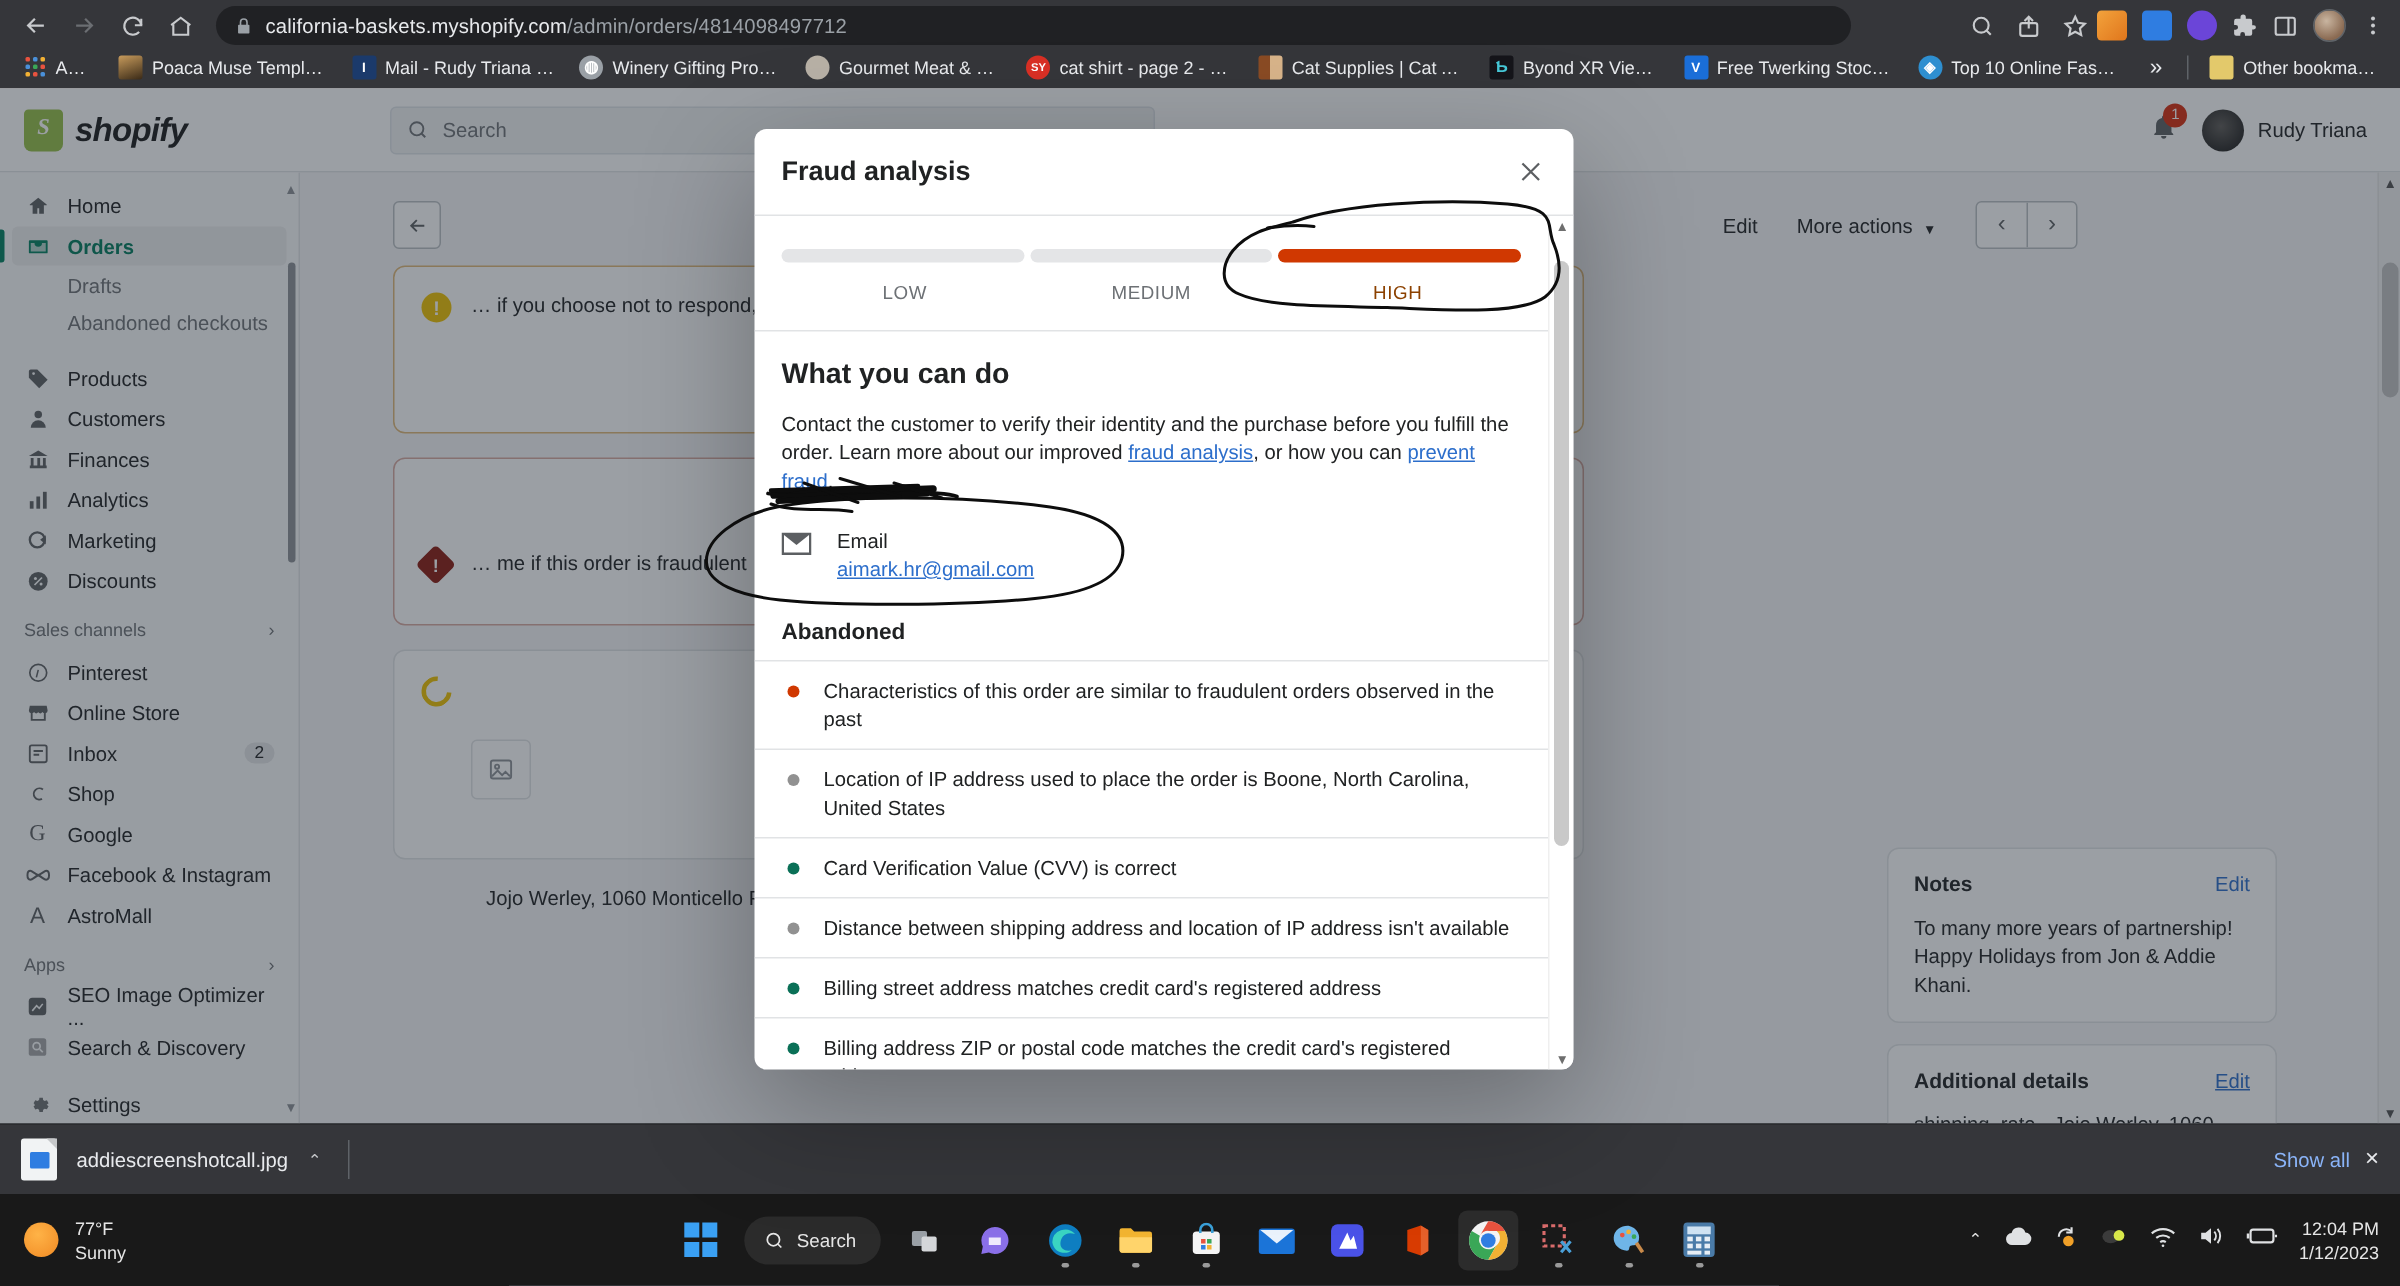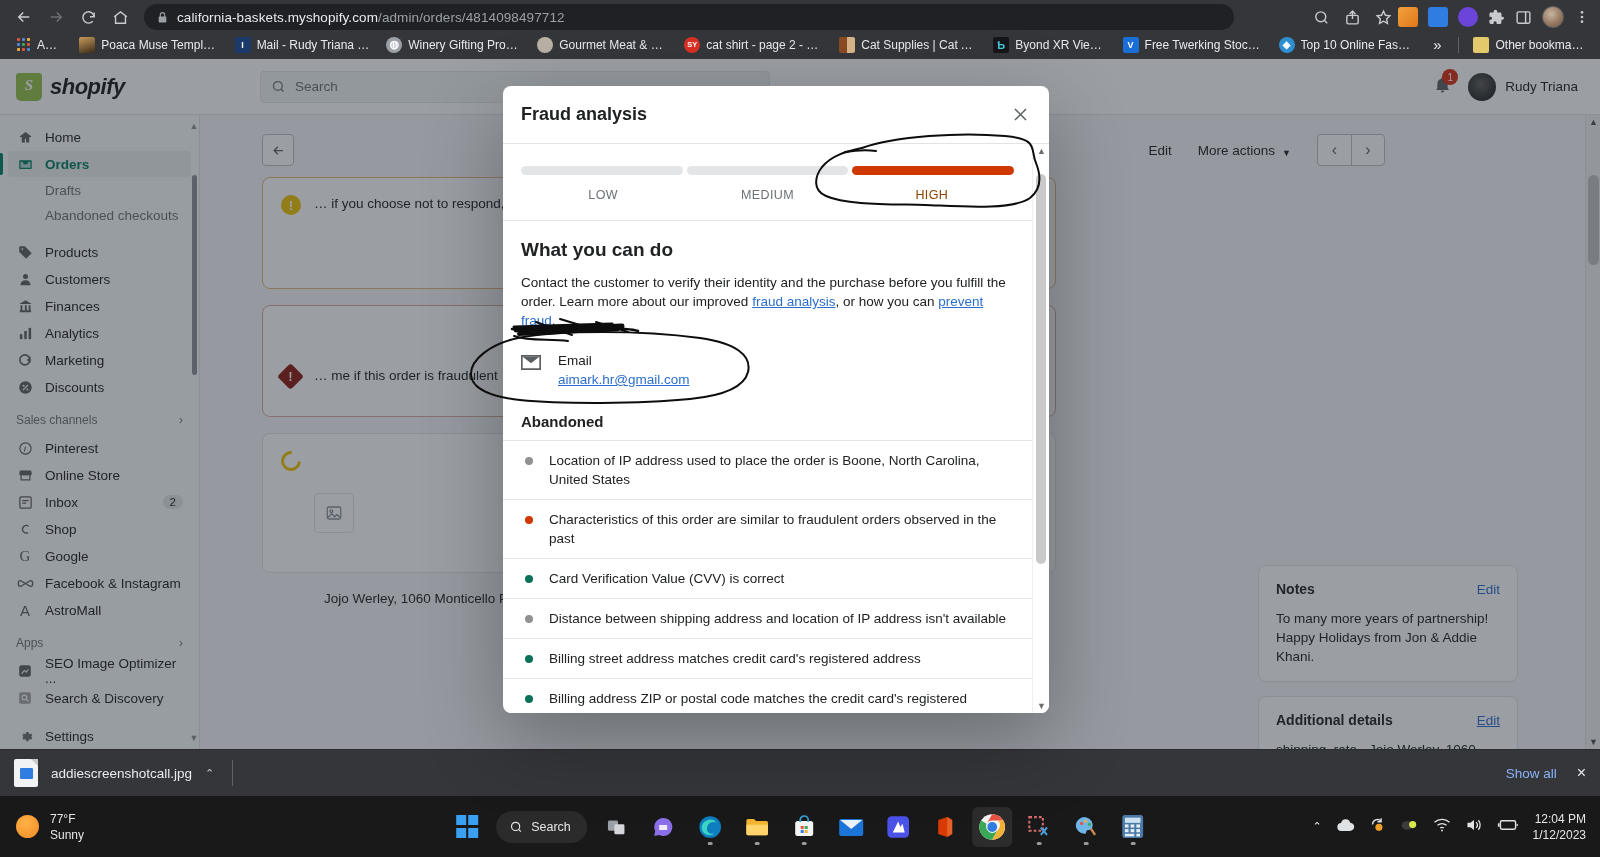--- a/index.html
+++ b/index.html
@@ -317,21 +317,21 @@
     position: relative; display: flex; align-items: center; justify-content: center;
   }
   .dl-fileico::after {
     content: ""; position: absolute; top: 0; right: 0;
     border-left: 7px solid transparent; border-top: 7px solid #c6c8ca;
   }
   .dl-img { width: 13px; height: 11px; background: #2f7de1; border-radius: 1px; }
   .dl-name { font-size: 13.5px; color: #e8eaed; }
   .dl-caret { color: #c8cacd; font-size: 11px; }
   .dl-divider { width: 1px; height: 26px; background: #5f6368; margin-left: 18px; }
-  .dl-right { margin-left: auto; display: flex; align-items: center; gap: 20px; }
+  .dl-right { margin-left: auto; display: flex; align-items: center; gap: 10px; }
   .dl-showall { font-size: 13.5px; color: #8ab4f8; }
   .dl-close { color: #e8eaed; font-size: 16px; }
 
   
   .taskbar {
     position: absolute; top: 796px; left: 0; width: 1600px; height: 61px;
     background: #191919; display: flex; align-items: center;
   }
   .tb-weather { display: flex; align-items: center; gap: 11px; padding-left: 16px; }
   .wx-sun {
@@ -844,26 +844,26 @@
           </span>
           <div>
             <div class="contact-label">Email</div>
             <a class="contact-mail" href="#">aimark.hr@gmail.com</a>
           </div>
         </div>
 
         <div class="ind-head">Abandoned</div>
         <div class="ind-list">
           <div class="ind-row">
+            <span class="dot red"></span>
+            <span class="ind-text">Characteristics of this order are similar to fraudulent orders observed in the past</span>
+          </div>
+          <div class="ind-row">
             <span class="dot grey"></span>
             <span class="ind-text">Location of IP address used to place the order is Boone, North Carolina, United States</span>
-          </div>
-          <div class="ind-row">
-            <span class="dot red"></span>
-            <span class="ind-text">Characteristics of this order are similar to fraudulent orders observed in the past</span>
           </div>
           <div class="ind-row">
             <span class="dot green"></span>
             <span class="ind-text">Card Verification Value (CVV) is correct</span>
           </div>
           <div class="ind-row">
             <span class="dot grey"></span>
             <span class="ind-text">Distance between shipping address and location of IP address isn't available</span>
           </div>
           <div class="ind-row">

